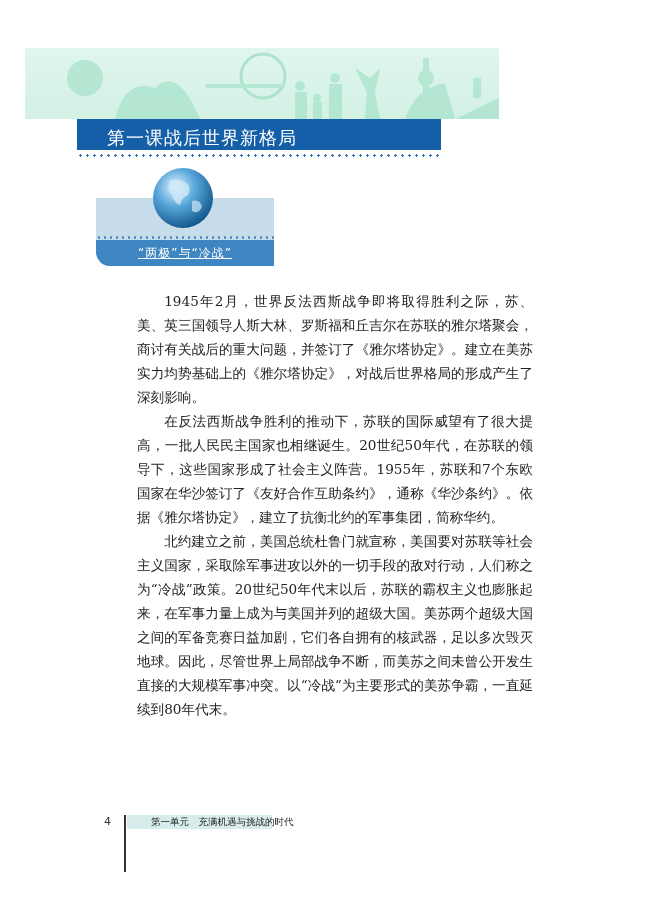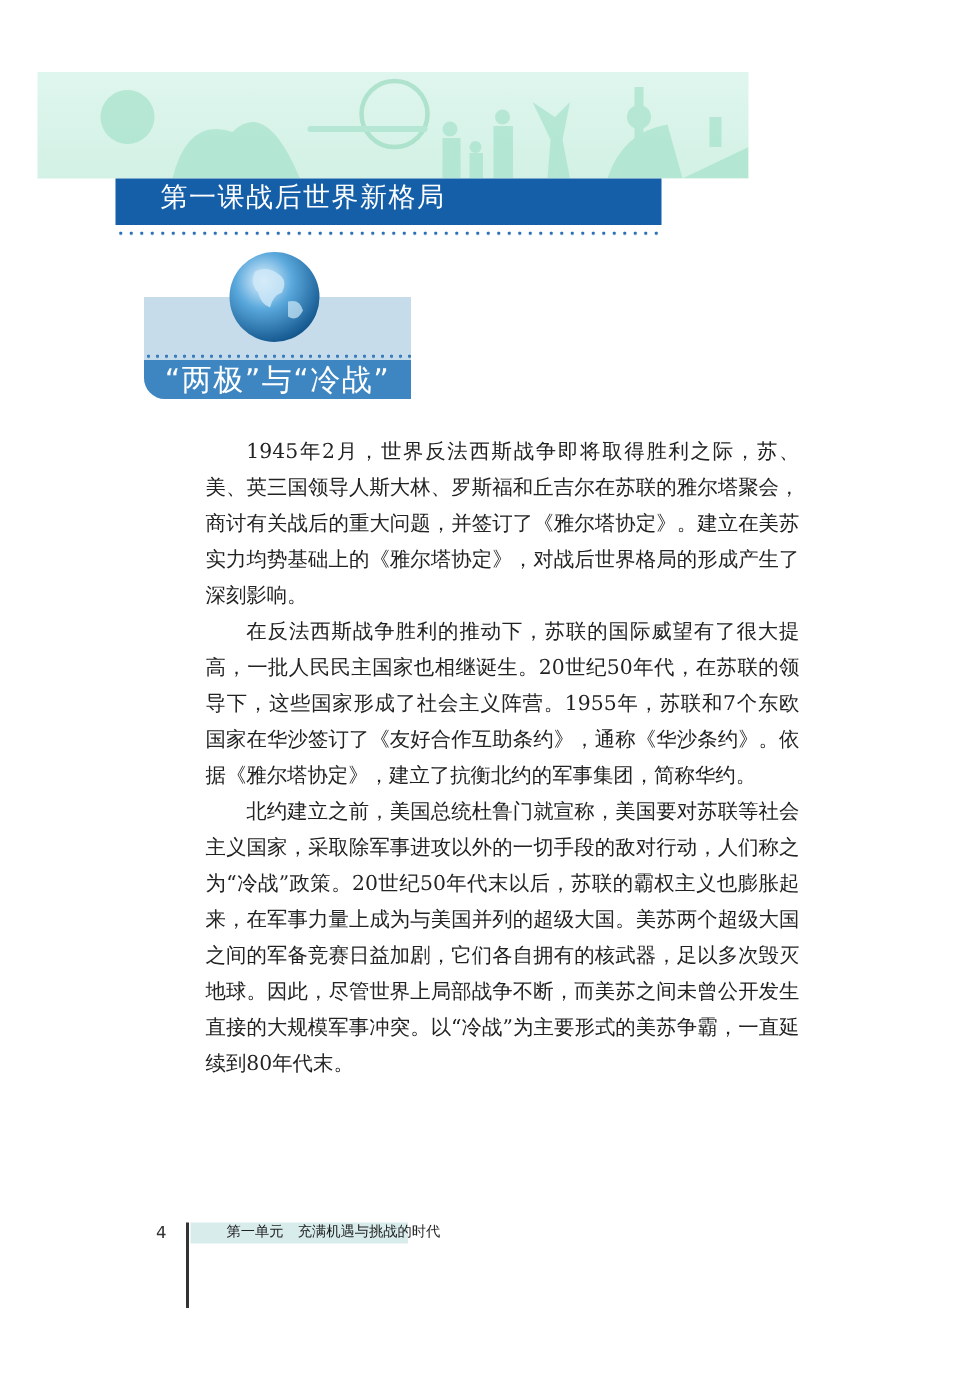--- a/index.html
+++ b/index.html
@@ -2,35 +2,35 @@
 <html><head>
 <meta charset="utf-8">
 <style>
   html, body { margin: 0; padding: 0; background: #ffffff; }
   body { width: 650px; height: 920px; position: relative; overflow: hidden;
          font-family: "DejaVu Serif", "Liberation Serif", serif; color: #222; }
   .banner { position: absolute; left: 25px; top: 48px; width: 474px; height: 71px;
             background: linear-gradient(180deg, #dff6ee 0%, #d3f1e5 100%); overflow: hidden; }
   .banner svg { position: absolute; left: 0; top: 0; }
   .title-bar { position: absolute; left: 77px; top: 119px; width: 364px; height: 31px;
-               background: #145fa8; color: #fff; display: flex; align-items: flex-start; }
+               background: #145fa8; color: #fff; display: flex; align-items: flex-end; }
   .title-bar .lesson { margin-left: 30px; font-size: 18px; letter-spacing: 1px; }
   .title-bar .name { font-size: 18px; letter-spacing: 1px; }
   .dots { position: absolute; left: 77px; top: 154px; width: 364px; height: 3px;
           background-image: radial-gradient(circle, #2a6fb5 1px, transparent 1.3px);
           background-size: 7px 3px; background-repeat: repeat-x; }
   .section-box { position: absolute; left: 96px; top: 198px; width: 178px; height: 68px;
                  background: #c7dcea; border-radius: 0 0 0 14px; overflow: hidden; }
   .section-dots { position: absolute; left: 96px; top: 236px; width: 178px; height: 3px;
                   background-image: radial-gradient(circle, #3a7dbd 1px, transparent 1.3px);
                   background-size: 6px 3px; background-repeat: repeat-x; }
   .section-title { position: absolute; left: 96px; top: 240px; width: 178px; height: 26px;
                    background: #3e86c2; color: #fff; border-radius: 0 0 0 14px;
                    display: flex; align-items: center; justify-content: center;
-                   font-family: "DejaVu Sans", "Liberation Sans", sans-serif; font-size: 20px; letter-spacing: 1px; }
+                   font-family: "DejaVu Sans", "Liberation Sans", sans-serif; font-size: 12px; letter-spacing: 1px; text-decoration: underline; }
   .globe { position: absolute; left: 152px; top: 167px; width: 62px; height: 62px; }
   .body-text { position: absolute; left: 97px; top: 289px; width: 396px;
                font-size: 13.6px; line-height: 24px; text-align: justify; margin-left: 40px; }
   .body-text p { margin: 0; text-indent: 2em; }
   .footer-num { position: absolute; left: 104px; top: 815px; font-size: 11px;
                 font-family: "DejaVu Sans", "Liberation Sans", sans-serif; color: #333; }
   .footer-line { position: absolute; left: 124px; top: 815px; width: 2px; height: 57px; background: #333; }
   .footer-tag { position: absolute; left: 127px; top: 815px; width: 145px; height: 14px;
                 background: #d9ecec; font-size: 9.5px; line-height: 14px; padding-left: 24px; box-sizing: border-box;
                 font-family: "DejaVu Sans", "Liberation Sans", sans-serif; color: #222; white-space: nowrap; }

